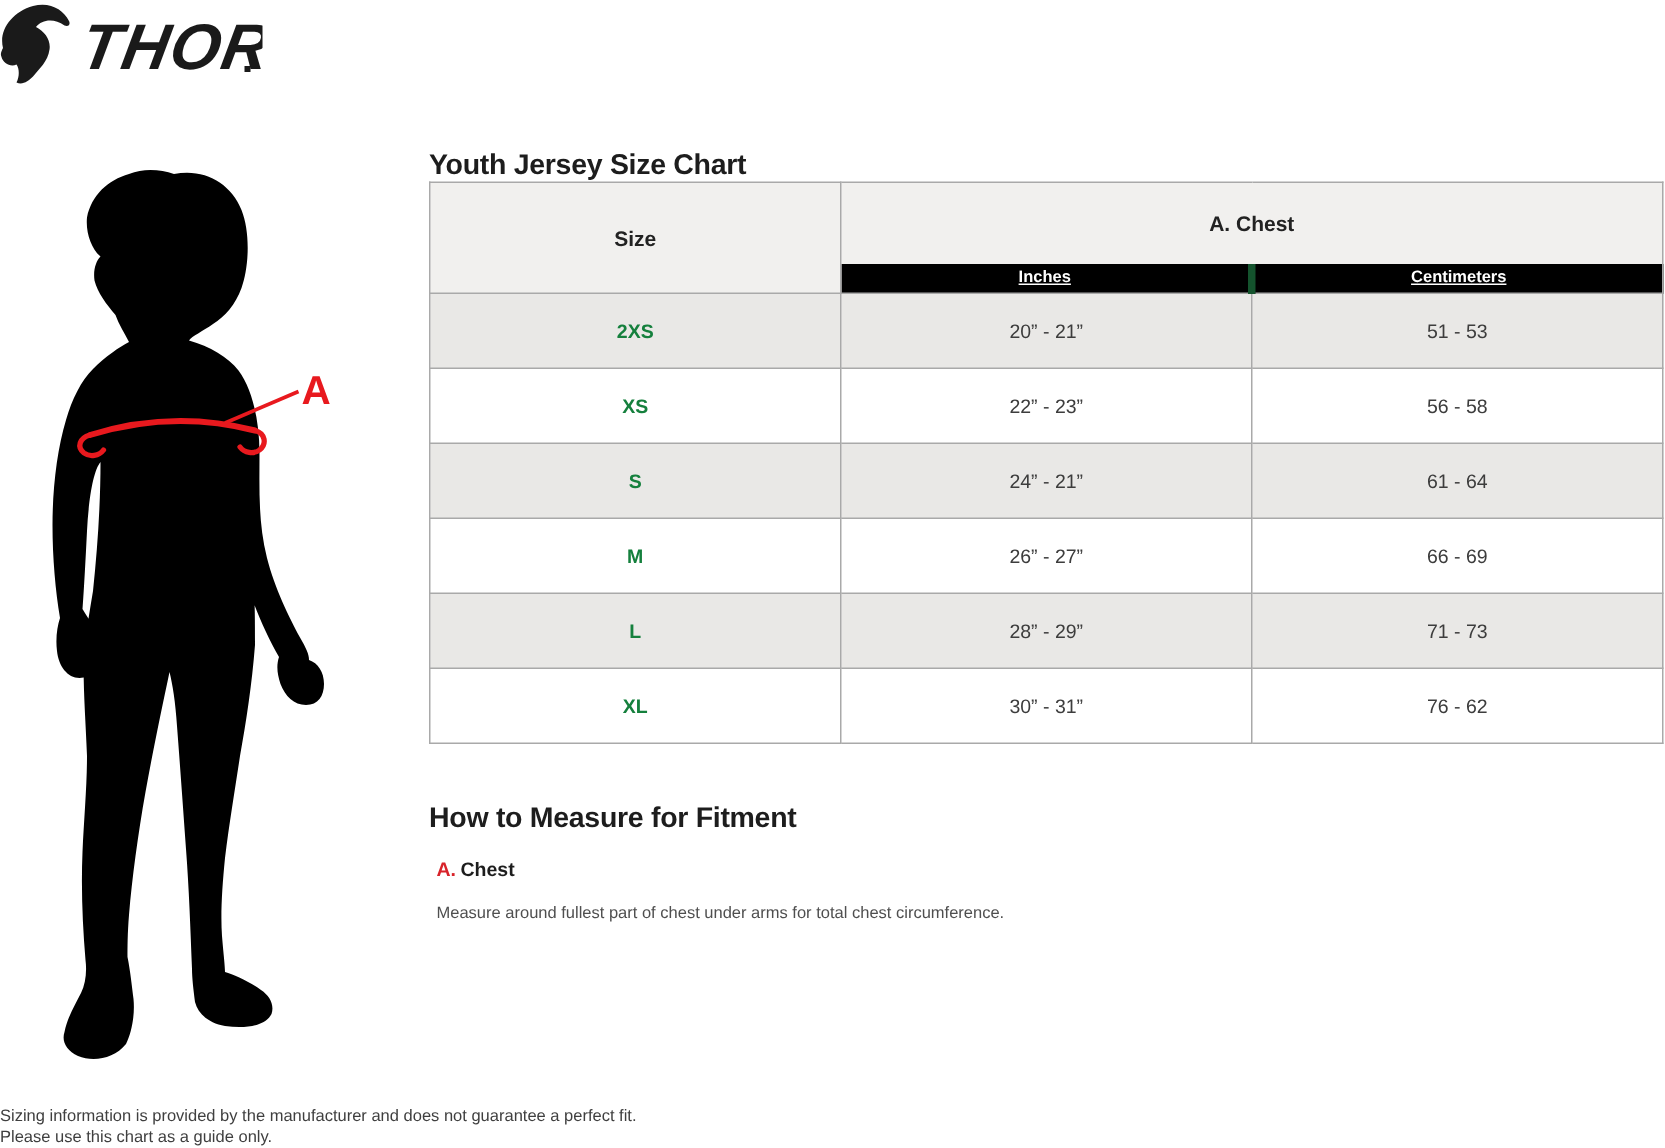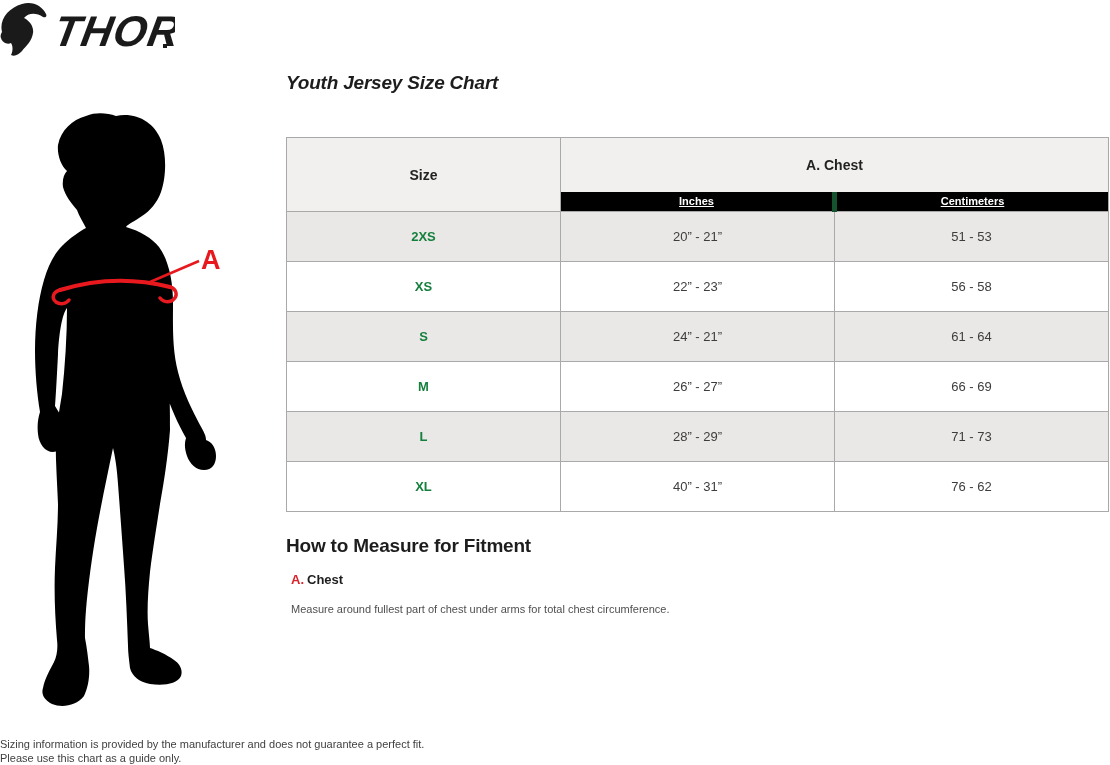--- a/index.html
+++ b/index.html
@@ -18,26 +18,26 @@
 
   
   .figure-wrap { position: absolute; left: 0px; top: 100px; width: 280px; height: 620px; }
 
   
   .h1 {
     position: absolute; left: 286px;
     font-size: 19px; font-weight: bold; color: #1d1d1d;
     letter-spacing: -0.2px;
   }
-  .h1.title { top: 72px; font-style: italic; }
+  .h1.title { top: 100px; }
   .h1.measure-title { top: 535px; }
 
   
   .chart-table {
-    position: absolute; left: 286px; top: 137px; width: 823px;
+    position: absolute; left: 286px; top: 121px; width: 823px;
     border-collapse: collapse; table-layout: fixed;
     font-size: 13px; color: #3d3d3d;
   }
   .chart-table th, .chart-table td {
     border: 1px solid #a9a9a9;
     text-align: center; vertical-align: middle;
   }
   .chart-table col { width: 33.33%; }
   .th-main {
     background: #f1f0ee; color: #222222;
@@ -168,21 +168,21 @@
         <td>26” - 27”</td>
         <td>66 - 69</td>
       </tr>
       <tr>
         <td class="cell-size">L</td>
         <td>28” - 29”</td>
         <td>71 - 73</td>
       </tr>
       <tr>
         <td class="cell-size">XL</td>
-        <td>40” - 31”</td>
+        <td>30” - 31”</td>
         <td>76 - 62</td>
       </tr>
     </tbody>
   </table>
 
   <div class="h1 measure-title">How to Measure for Fitment</div>
 
   <div class="measure-item">
     <div class="item-title">
       <span class="item-key">A.</span><span>Chest</span>

